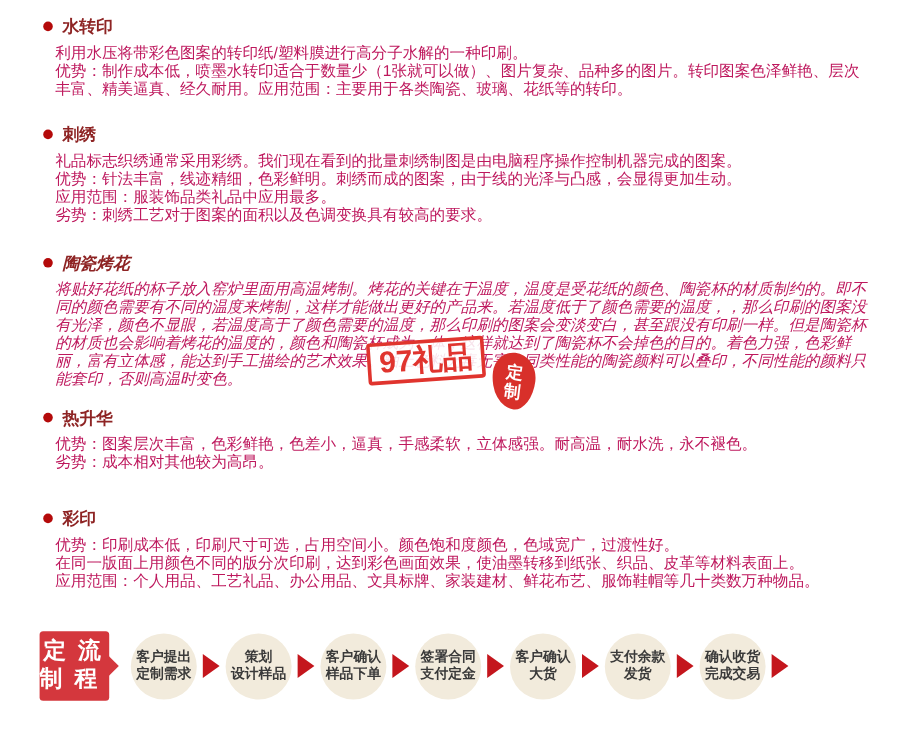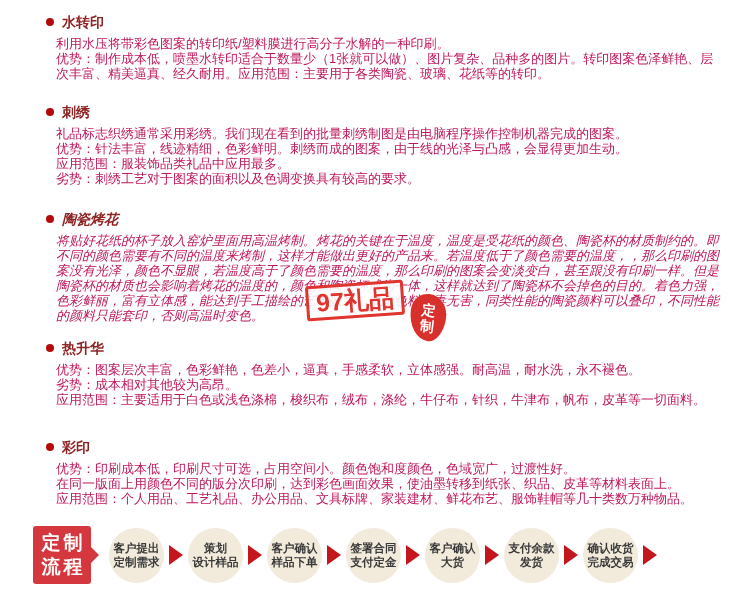--- a/index.html
+++ b/index.html
@@ -1,19 +1,19 @@
 <!DOCTYPE html>
 <html><head>
 <meta charset="utf-8">
 <style>
   * { margin: 0; padding: 0; box-sizing: border-box; }
   html, body { width: 750px; height: 609px; background: #ffffff; overflow: hidden; }
   body { font-family: "Liberation Sans", "DejaVu Sans", sans-serif; position: relative; }
 
-  .page { position: relative; width: 750px; height: 609px; padding: 13px 28px 0 46px; }
+  .page { position: relative; width: 750px; height: 609px; padding: 13px 28px 0 36px; }
 
   .sec .head { display: flex; align-items: center; height: 18px; margin-bottom: 5px; }
   .bullet { width: 8px; height: 8px; border-radius: 50%; background: #b40a0a; margin-right: 8px; flex: 0 0 auto; }
   .title { color: #8e2424; font-size: 14px; font-weight: bold; line-height: 18px; }
   .body { padding-left: 10px; color: #be185d; font-size: 13px; line-height: 15px; }
   .body p { margin: 0; }
 
   .s1 { margin-bottom: 22px; }
   .s2 { margin-bottom: 24px; }
   .s3 { margin-bottom: 16px; font-style: italic; }
@@ -35,21 +35,21 @@
     transform: rotate(7deg);
     display: flex; flex-direction: column; align-items: center; justify-content: center;
     font-size: 14px; font-weight: bold; line-height: 16px;
   }
 
   
   .flow { position: absolute; left: 33px; top: 524px; height: 62px; display: flex; align-items: center; z-index: 2; }
   .flow-label {
     position: relative; width: 58px; height: 58px; background: #d4373d; border-radius: 3px;
     color: #ffffff; font-weight: bold; font-size: 19px; line-height: 24px;
-    display: flex; flex-direction: column; align-items: center; justify-content: center;
+    display: flex; flex-direction: row; align-items: center; justify-content: center;
     letter-spacing: 3px; text-indent: 3px; margin-right: 18px; flex: 0 0 auto;
   }
   .flow-label::after {
     content: ""; position: absolute; right: -8px; top: 50%; transform: translateY(-50%);
     width: 0; height: 0; border-left: 9px solid #d4373d;
     border-top: 9px solid transparent; border-bottom: 9px solid transparent;
   }
   .step {
     width: 55px; height: 55px; border-radius: 50%; background: #f2ebdc;
     color: #3a3a3a; font-size: 11.5px; font-weight: bold; line-height: 14px;
@@ -102,21 +102,20 @@
   </section>
 
   <section class="sec s4">
     <div class="head">
       <span class="bullet"></span>
       <span class="title">热升华</span>
     </div>
     <div class="body">
       <p>优势：图案层次丰富，色彩鲜艳，色差小，逼真，手感柔软，立体感强。耐高温，耐水洗，永不褪色。</p>
       <p>劣势：成本相对其他较为高昂。</p>
-      <p>应用范围：主要适用于白色或浅色涤棉，梭织布，绒布，涤纶，牛仔布，针织，牛津布，帆布，皮革等一切面料。</p>
     </div>
   </section>
 
   <section class="sec s5">
     <div class="head">
       <span class="bullet"></span>
       <span class="title">彩印</span>
     </div>
     <div class="body">
       <p>优势：印刷成本低，印刷尺寸可选，占用空间小。颜色饱和度颜色，色域宽广，过渡性好。</p>

